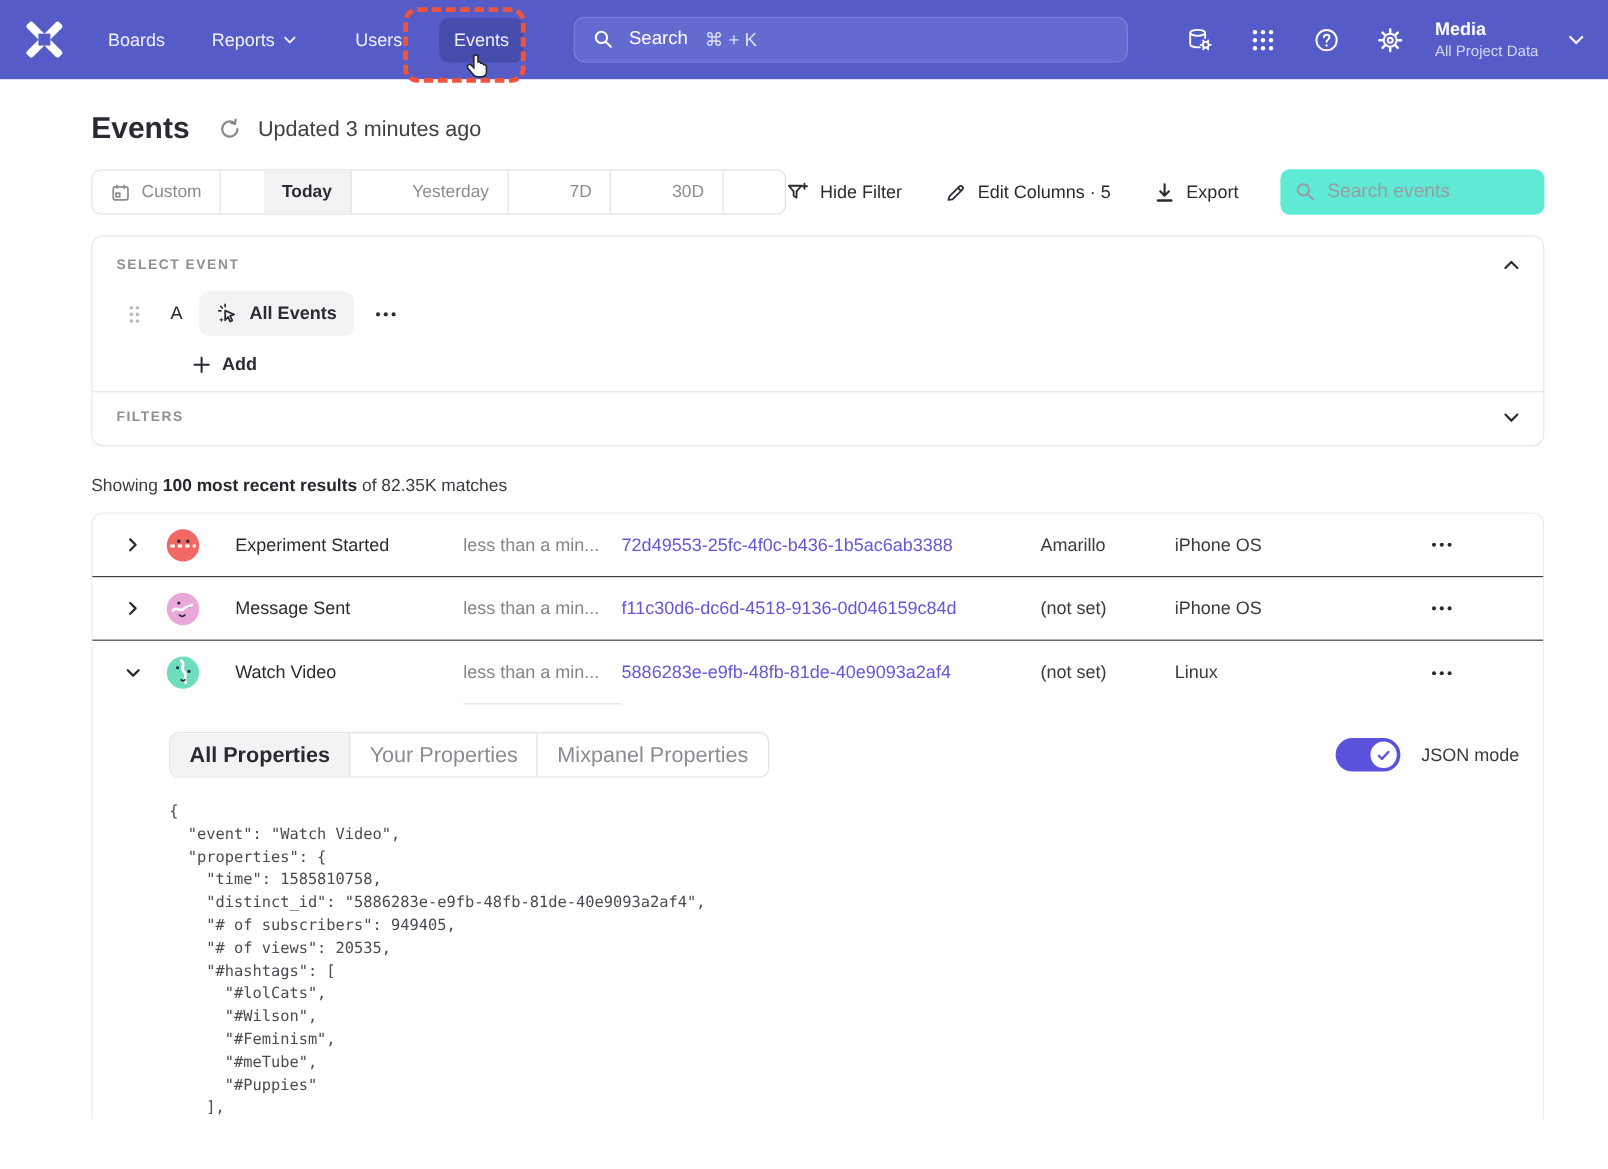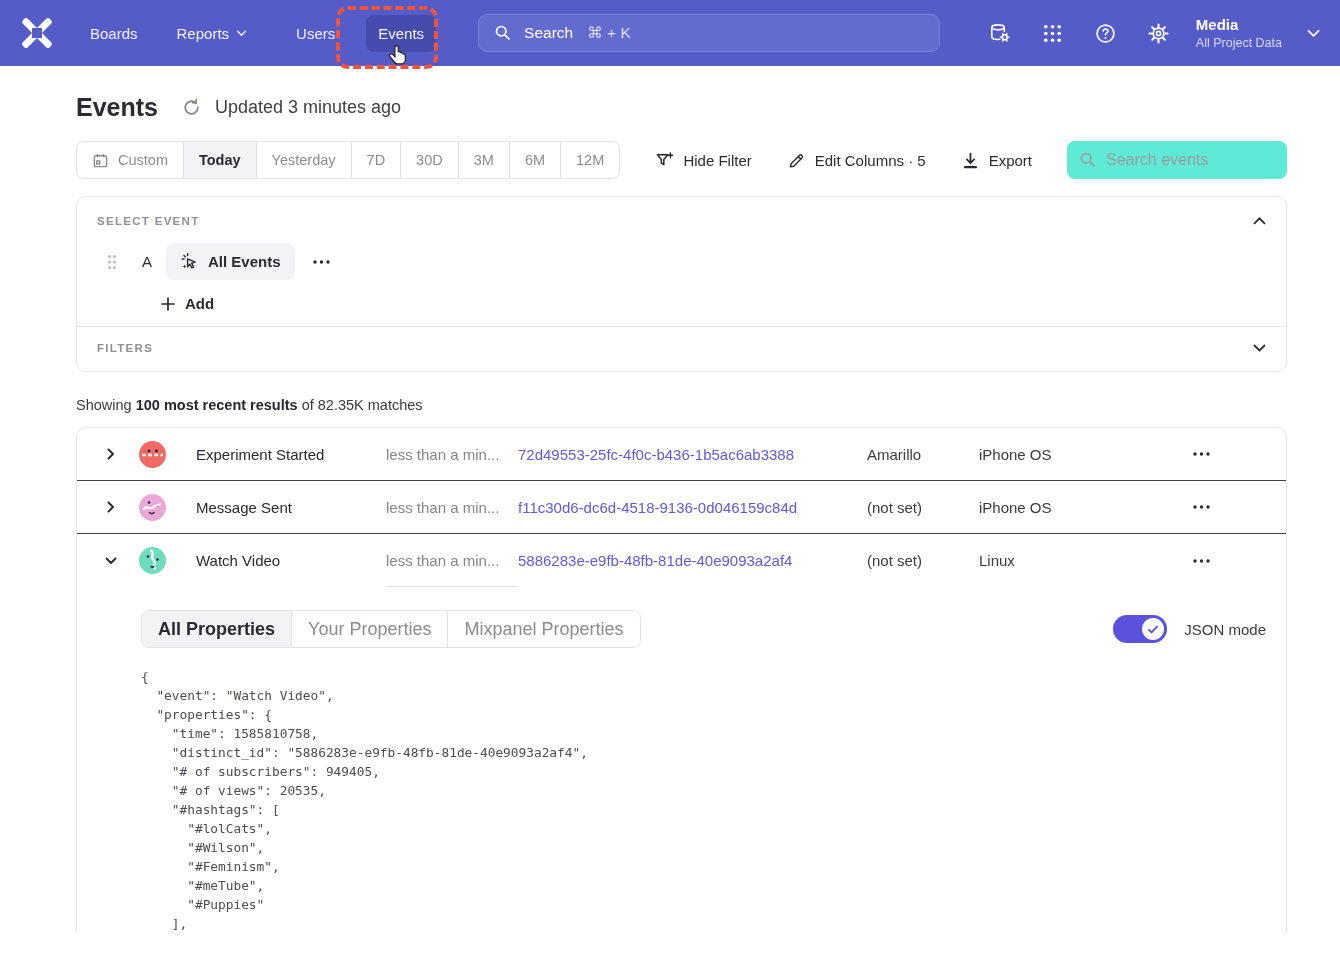--- a/index.html
+++ b/index.html
@@ -34,21 +34,21 @@
 
   
   .main { padding:0 53px 0 76px; }
   .title-row { margin-top:27px; display:flex; align-items:center; }
   h1 { font-size:25px; font-weight:700; color:#2A2A32; }
   .refresh { margin-left:24px; color:#87878F; width:19px; height:19px; cursor:pointer; }
   .updated { margin-left:14px; font-size:18px; color:#404040; }
 
   .controls-row { margin-top:19px; display:flex; justify-content:space-between; align-items:center; }
   .segmented { display:flex; border:1px solid #E2E2E6; border-radius:8px; overflow:hidden;
-               height:38px; background:#fff; }
+               height:38px; background:#fff;gap:36px; }
   .segment { display:flex; align-items:center; gap:9px; padding:0 15px; font-size:14.5px;
              color:#8B8B94; border-right:1px solid #E2E2E6; cursor:pointer; white-space:nowrap; }
   .segment:last-child { border-right:none; }
   .segment.active { background:#F3F3F5; color:#2A2A32; font-weight:600; }
   .cal-icon { width:17px; height:17px; color:#8B8B94; }
 
   .toolbar { display:flex; align-items:center; gap:35px; }
   .tool-btn { display:flex; align-items:center; gap:9px; font-size:15px; font-weight:400;
               color:#2A2A32; cursor:pointer; white-space:nowrap; }
   .tool-btn svg { width:19px; height:19px; color:#2A2A32; }

